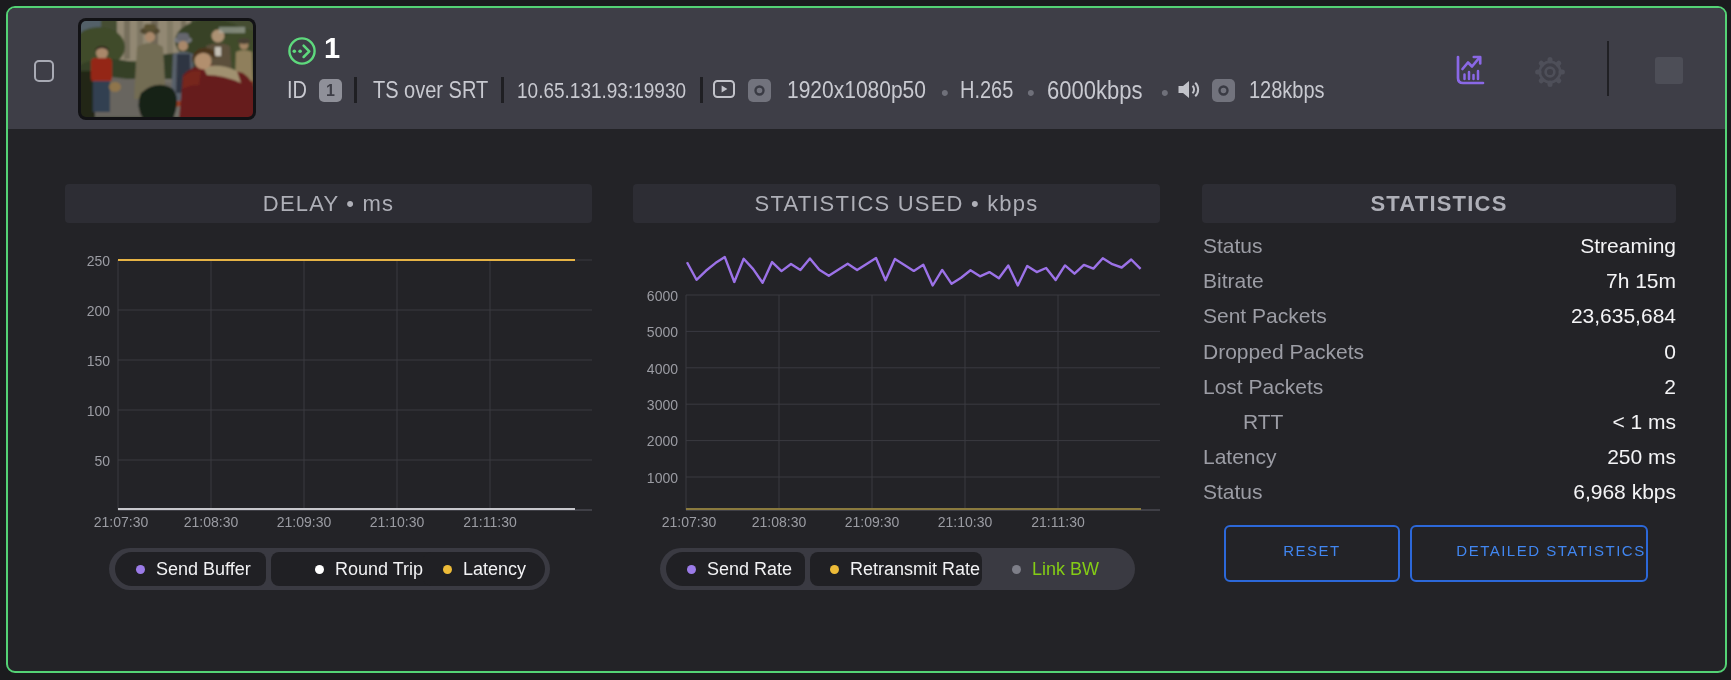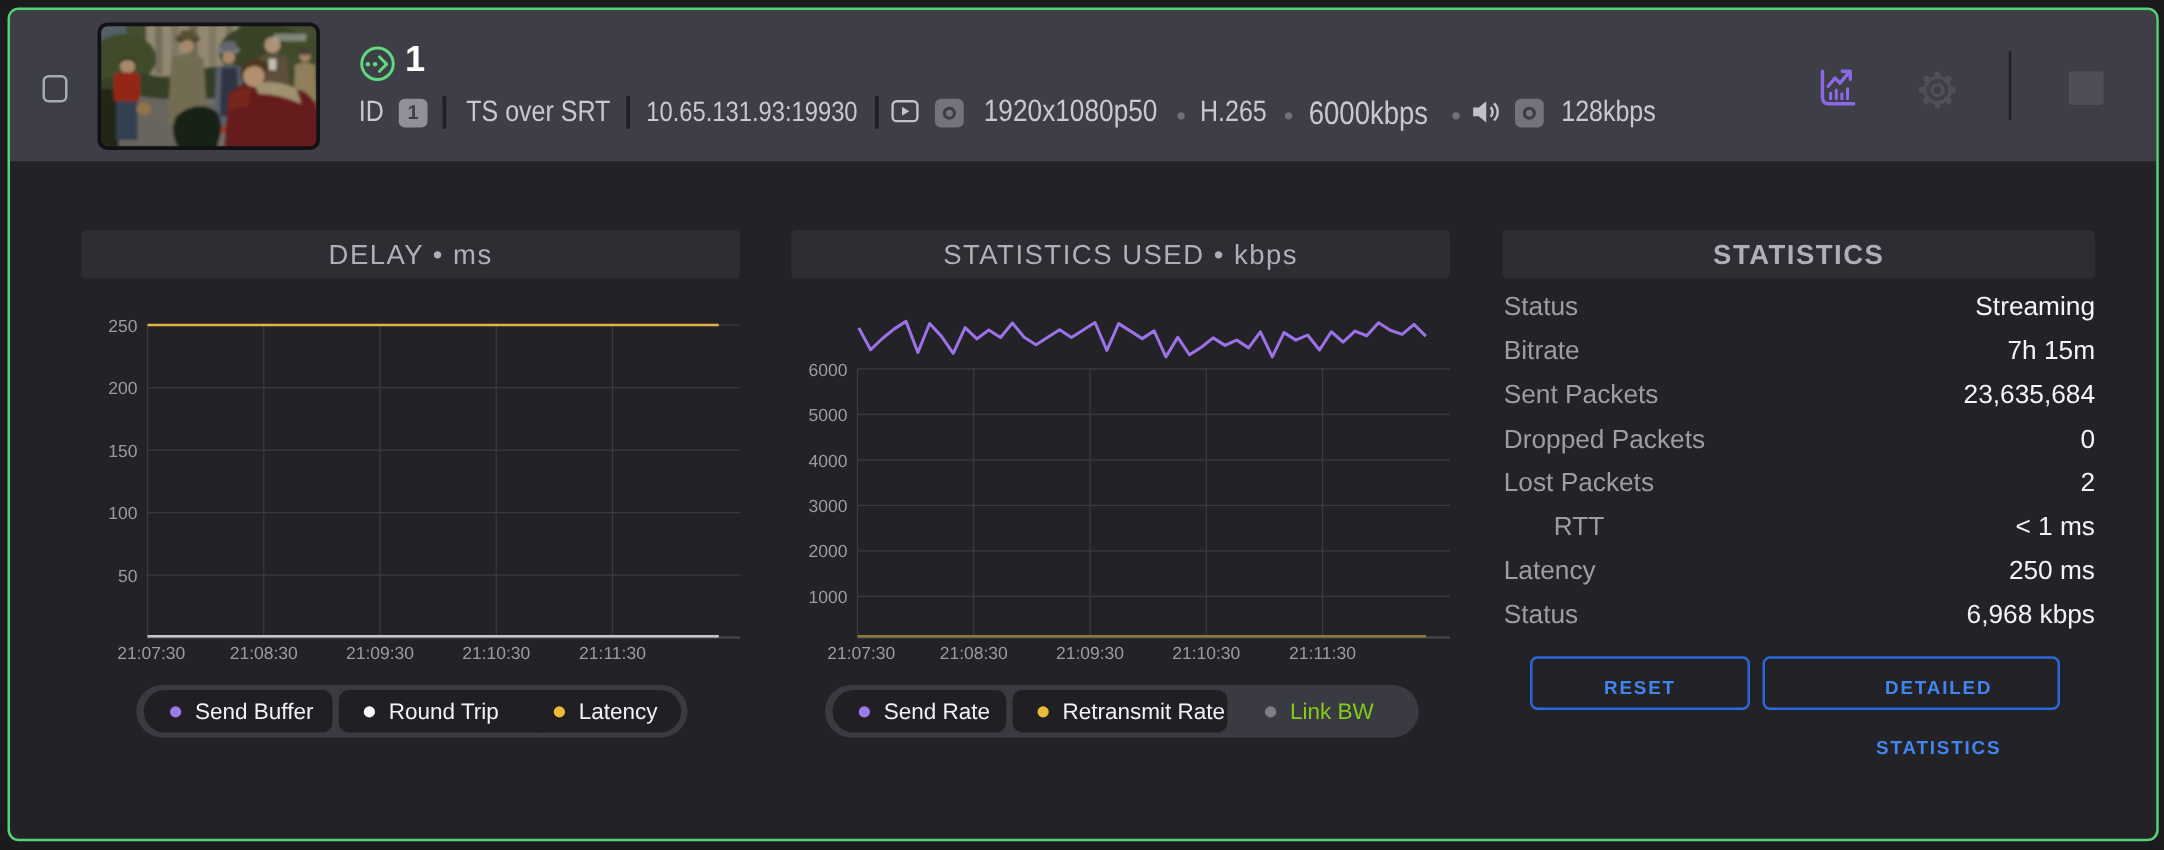--- a/index.html
+++ b/index.html
@@ -9,21 +9,21 @@
   #header { position:absolute; left:0; top:0; width:100%; height:121px; background:#3e3e47; }
   .hdr-txt { position:absolute; top:71px; color:#c8c9d0; font-size:20px; white-space:nowrap; transform:scaleY(1.18); transform-origin:left center; }
   .hdot { position:absolute; top:72px; color:#6f707a; font-size:22px; }
   .divbar { position:absolute; top:69px; width:3px; height:26px; background:#1f1f23; }
   .paneltitle { position:absolute; top:176px; height:39px; background:#2d2d34; border-radius:4px; color:#aeafb7; font-size:22px; letter-spacing:1.2px; text-align:center; line-height:40px; }
   .legendwrap { position:absolute; top:540px; height:42px; background:#3a3a42; border-radius:21px; }
   .legbtn { position:absolute; top:4px; height:34px; background:#202024; border-radius:8px; color:#f2f2f4; font-size:18px; line-height:34px; white-space:nowrap; }
   .dot { display:inline-block; width:9px; height:9px; border-radius:50%; vertical-align:1px; margin-right:11px; }
   .statlabel { position:absolute; left:1195px; color:#9c9da5; font-size:21px; }
   .statval { position:absolute; right:49px; color:#f4f4f6; font-size:21px; text-align:right; }
-  .bluebtn { position:absolute; top:517px; height:43px; border:2px solid #2c68d9; border-radius:6px; color:#4186f0; font-size:15px; font-weight:bold; letter-spacing:1.5px; text-align:center; line-height:48px; }
+  .bluebtn { position:absolute; top:517px; height:57px; border:2px solid #2c68d9; border-radius:6px; color:#4186f0; font-size:15px; font-weight:normal; letter-spacing:1.5px; text-align:center; line-height:48px; }
   .ticktext { fill:#9b9ca3; font-size:14px; font-family:"Liberation Sans",sans-serif; }
 </style>
 </head>
 <body>
 <div id="card">
   <div id="header"></div>
 
   <div class="abs" style="left:26px;top:52px;width:20px;height:22px;border:2px solid #a8aab4;border-radius:5px;"></div>
 
   <div class="abs" style="left:70px;top:10px;width:178px;height:102px;background:#121215;border-radius:8px;"></div>
@@ -193,21 +193,21 @@
     <text class="ticktext" text-anchor="middle" x="146" y="287">21:08:30</text>
     <text class="ticktext" text-anchor="middle" x="239" y="287">21:09:30</text>
     <text class="ticktext" text-anchor="middle" x="332" y="287">21:10:30</text>
     <text class="ticktext" text-anchor="middle" x="425" y="287">21:11:30</text>
     <path d="M53 269 H508" stroke="#8a7a3e" stroke-width="2"></path>
     <polyline fill="none" stroke="#9c72e8" stroke-width="2.4" stroke-linejoin="round" points="54.0,22.3 63.5,39.8 72.9,30.8 82.4,23.1 91.8,17.1 101.3,42.0 110.7,18.8 120.2,29.1 129.6,42.7 139.1,22.1 148.5,31.1 158.0,24.0 167.4,30.0 176.9,18.4 186.3,29.8 195.8,35.8 205.2,29.8 214.7,23.8 224.1,30.0 233.6,24.0 243.0,18.0 252.5,40.3 261.9,18.9 271.4,24.9 280.8,30.9 290.3,24.7 299.7,45.5 309.2,29.9 318.6,43.8 328.1,37.8 337.5,30.3 347.0,36.3 356.4,32.1 365.9,38.3 375.3,25.5 384.8,45.5 394.2,26.1 403.7,32.1 413.1,28.0 422.6,40.0 432.0,25.4 441.5,33.7 450.9,24.9 460.4,28.6 469.8,18.2 479.3,24.2 488.7,27.5 498.2,19.5 507.6,28.9"></polyline>
   </svg>
 
   <div class="legendwrap" style="left:101px;width:441px;">
     <div class="legbtn" style="left:6px;width:151px;border-radius:17px 8px 8px 17px;"><span style="margin-left:21px;"><span class="dot" style="background:#9b7be8;"></span>Send Buffer</span></div>
-    <div class="legbtn" style="left:162px;width:168px;"><span style="margin-left:20px;"><span class="dot" style="background:#ffffff;"></span>Round Trip</span></div>
+    <div class="legbtn" style="left:162px;width:168px;padding-left:24px;"><span style="margin-left:20px;"><span class="dot" style="background:#ffffff;"></span>Round Trip</span></div>
     <div class="legbtn" style="left:314px;width:122px;border-radius:8px 17px 17px 8px;"><span style="margin-left:20px;"><span class="dot" style="background:#edbb38;"></span>Latency</span></div>
   </div>
 
   <div class="legendwrap" style="left:652px;width:475px;">
     <div class="legbtn" style="left:6px;width:139px;border-radius:17px 8px 8px 17px;"><span style="margin-left:21px;"><span class="dot" style="background:#9b7be8;"></span>Send Rate</span></div>
     <div class="legbtn" style="left:150px;width:172px;"><span style="margin-left:20px;"><span class="dot" style="background:#edbb38;"></span>Retransmit Rate</span></div>
     <div class="legbtn" style="left:332px;width:130px;background:none;color:#84cc16;"><span style="margin-left:20px;"><span class="dot" style="background:#7d7e88;"></span>Link BW</span></div>
   </div>
 
   <div class="statlabel" style="top:226px;">Status</div>

